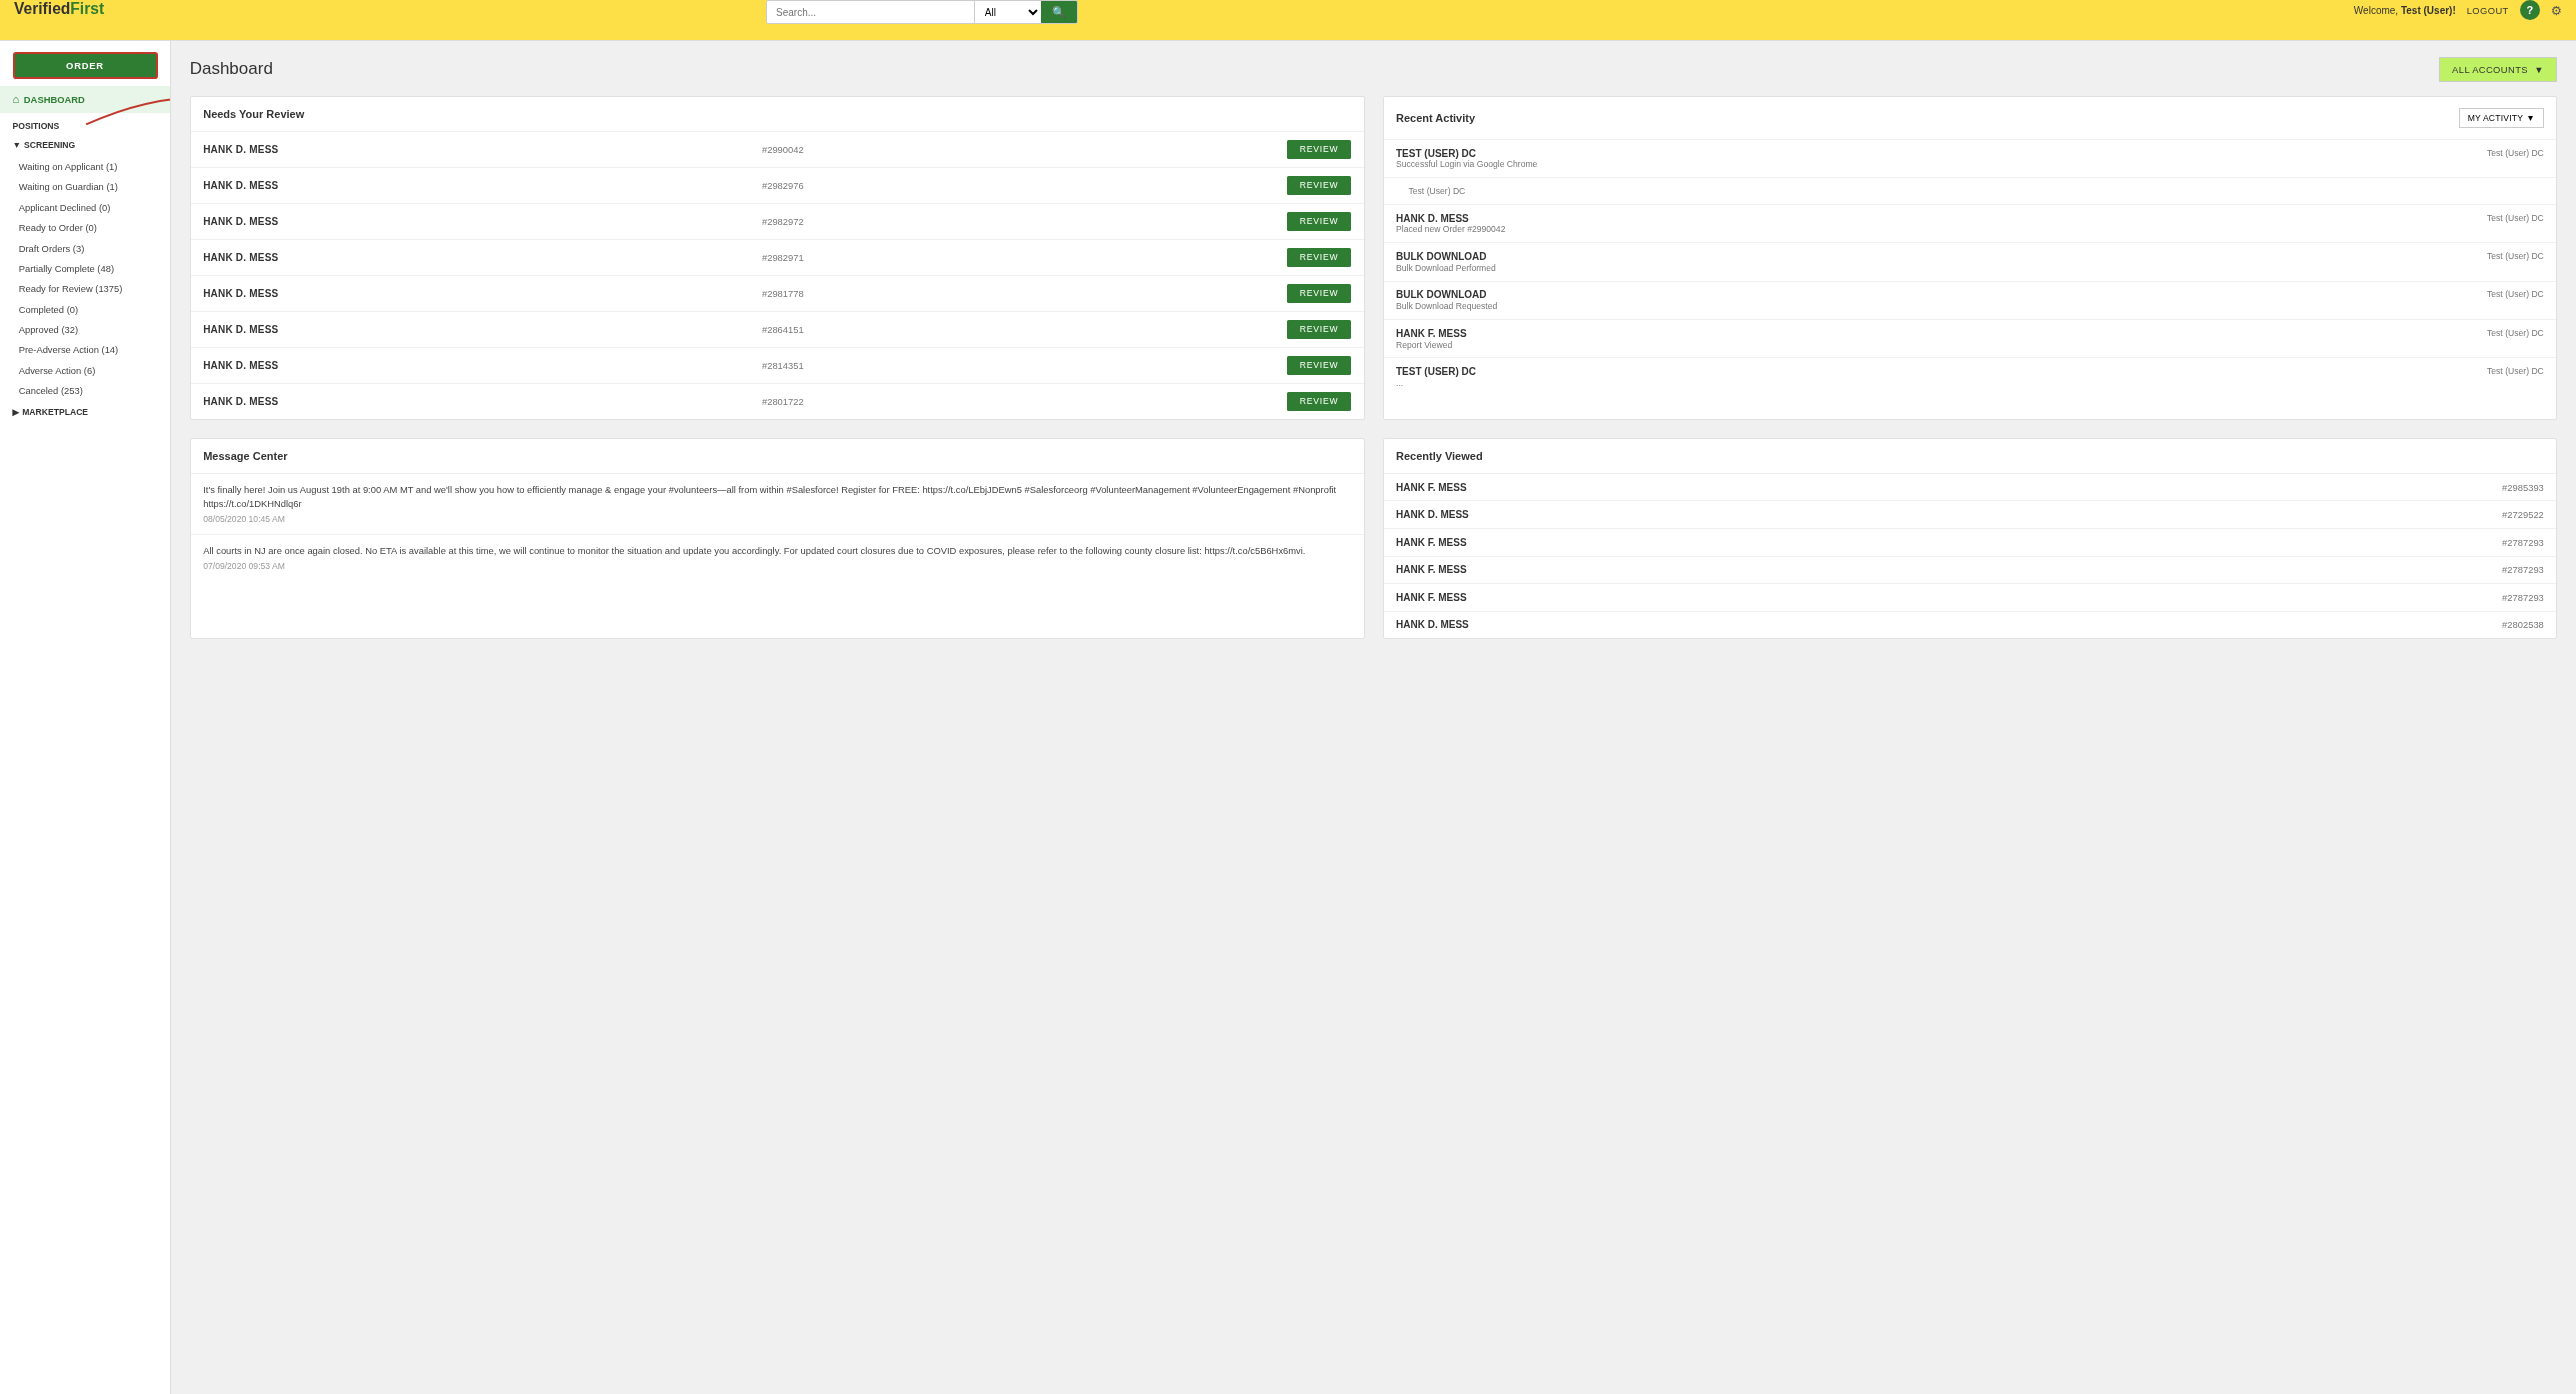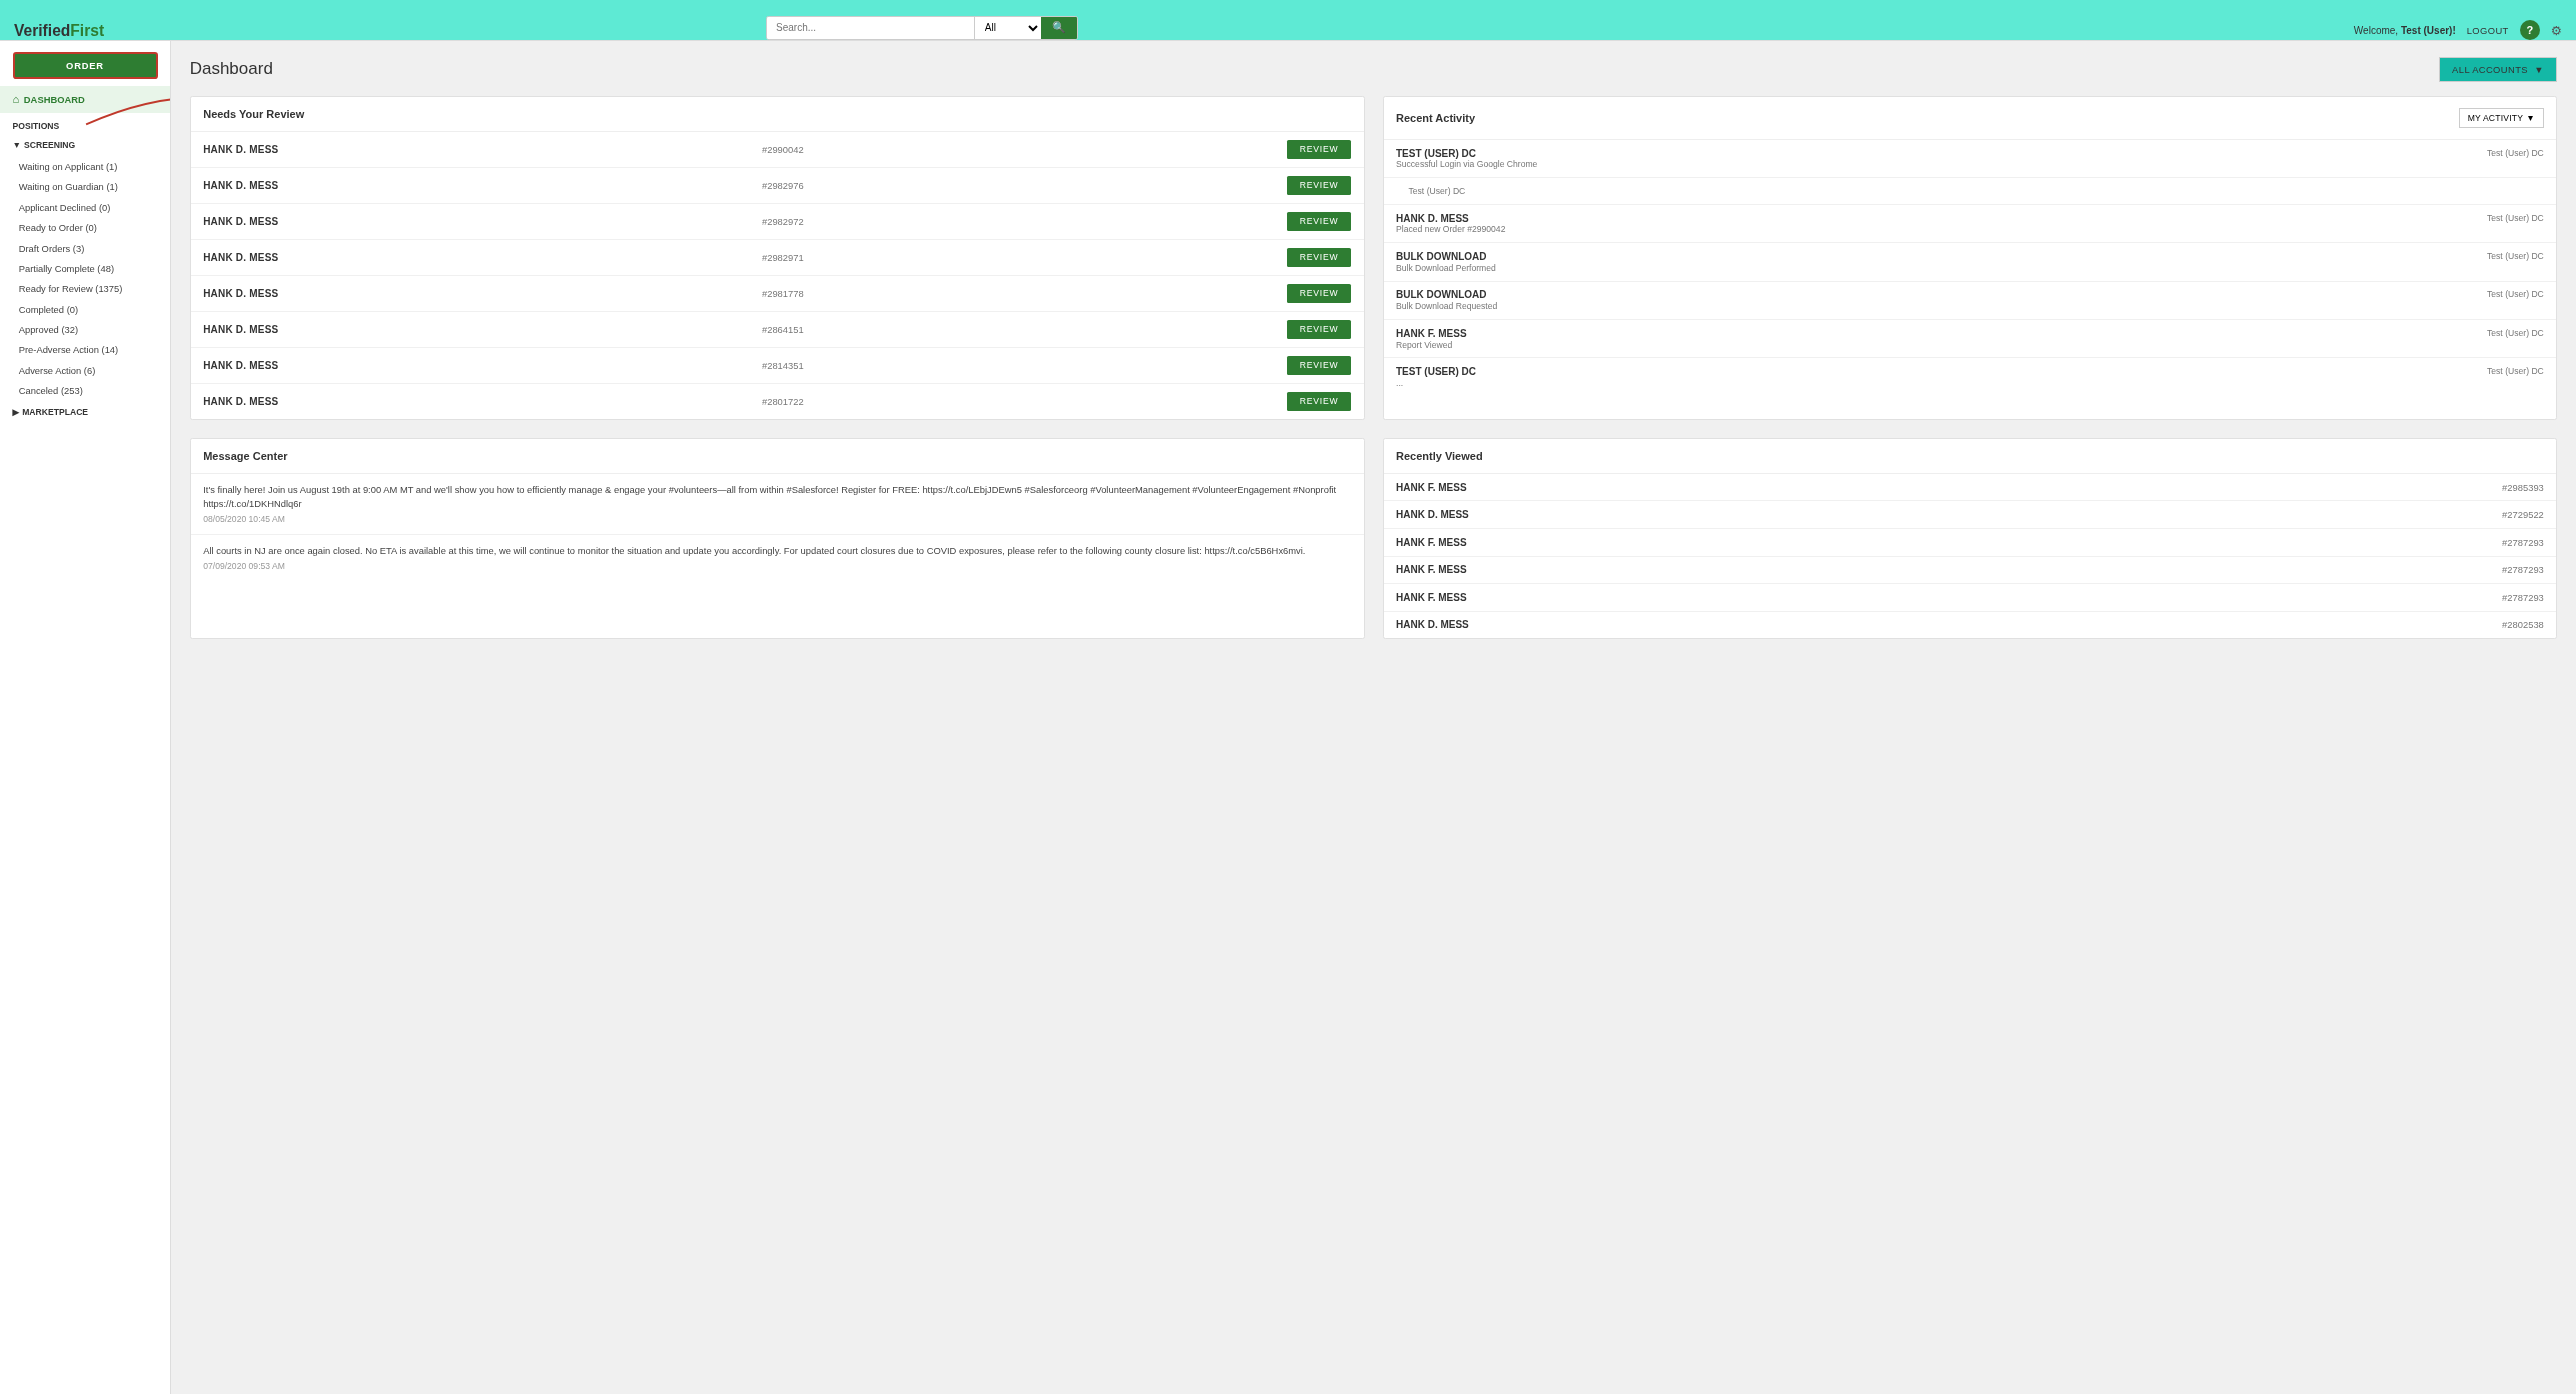--- a/index.html
+++ b/index.html
@@ -1,23 +1,23 @@
 <!DOCTYPE html>
 <html style="font-size:12.5px"><head>
   <meta charset="utf-8">
   <style>
     * { box-sizing: border-box; margin: 0; padding: 0; }
     body { font-family: Arial, Helvetica, sans-serif; background: #f0f0f0; font-size: 10px; color: #333; }
 
     
     .header {
-      background: #5eead4;
+      background: #fde047;
       height: 41px;
       display: flex;
-      align-items: flex-end;
+      align-items: flex-start;
       padding: 0 14px;
       border-bottom: 0.8px solid #ddd;
       position: relative;
       z-index: 10;
     }
     .logo {
       display: flex;
       align-items: center;
       font-size: 15.6px;
       font-weight: bold;
@@ -181,21 +181,21 @@
       justify-content: space-between;
       margin-bottom: 14px;
     }
     .page-title {
       font-size: 17px;
       font-weight: 300;
       color: #333;
     }
     .all-accounts-btn {
       border: 0.8px solid #ccc;
-      background: #14b8a6;
+      background: #bef264;
       padding: 6.2px 12.5px;
       font-size: 9.4px;
       text-transform: uppercase;
       letter-spacing: 0.4px;
       cursor: pointer;
       display: flex;
       align-items: flex-start;
       gap: 6.2px;
       color: #333;
     }

